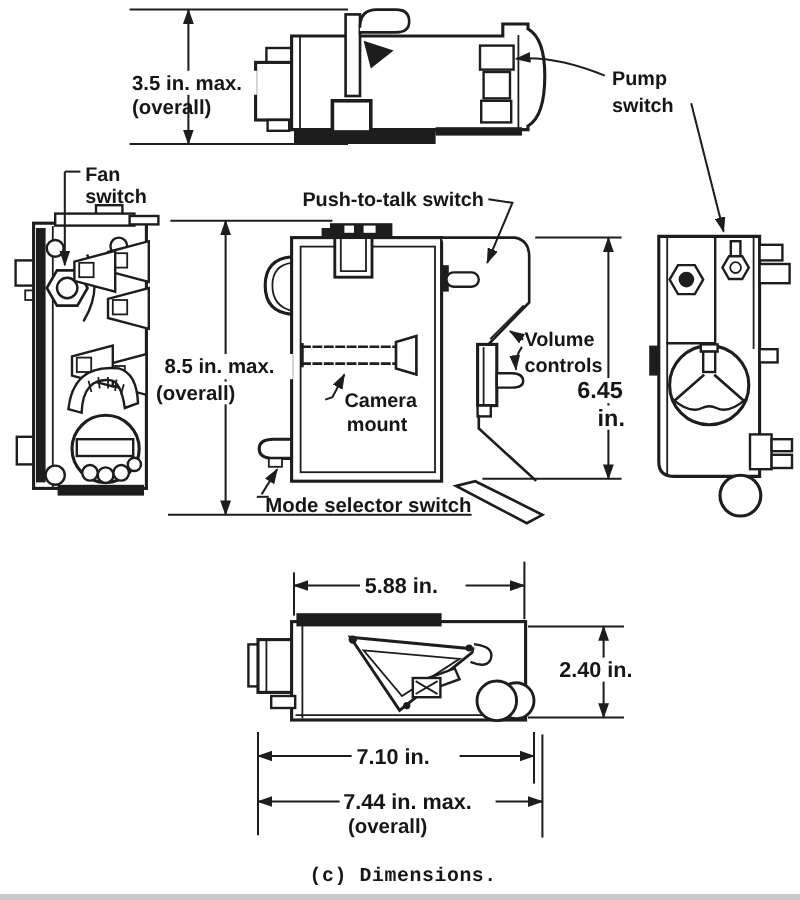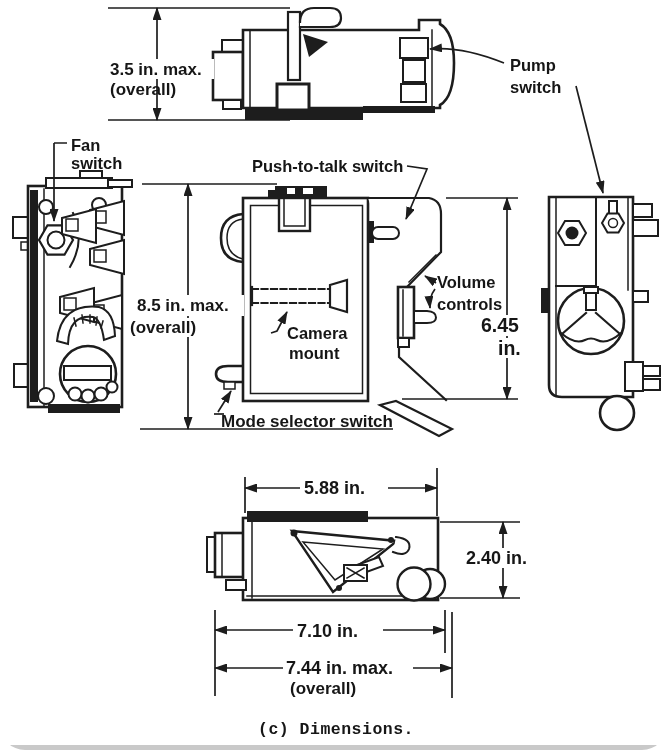--- a/index.html
+++ b/index.html
@@ -1,16 +1,16 @@
 <!DOCTYPE html>
 <html><head>
 <meta charset="utf-8">
 <style>
   html,body{margin:0;padding:0;background:#ffffff;}
-  .page{width:667px;height:750px;position:relative;background:#ffffff;overflow:hidden;border-radius:25px;}
+  .page{width:667px;height:750px;position:relative;background:#ffffff;overflow:hidden;}
   svg{display:block;}
   .ink{stroke:#1d1d1d;fill:none;stroke-width:2.2;stroke-linecap:square;stroke-linejoin:miter;}
   .thick{stroke-width:2.6;}
   .med{stroke-width:2;}
   .thin{stroke-width:1.5;}
   .fillw{fill:#ffffff;}
   .fillk{fill:#1d1d1d;stroke:none;}
   .dim{stroke:#1d1d1d;stroke-width:1.7;fill:none;stroke-linecap:butt;}
   .wbg{fill:#ffffff;stroke:none;}
   text{font-family:"Liberation Sans",sans-serif;font-weight:700;fill:#161616;}

